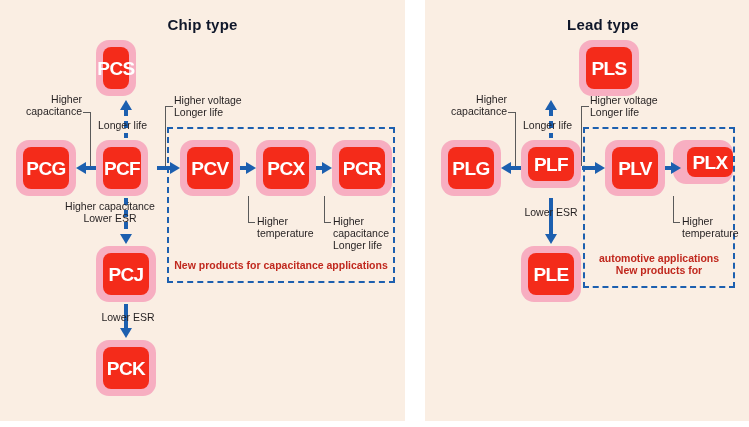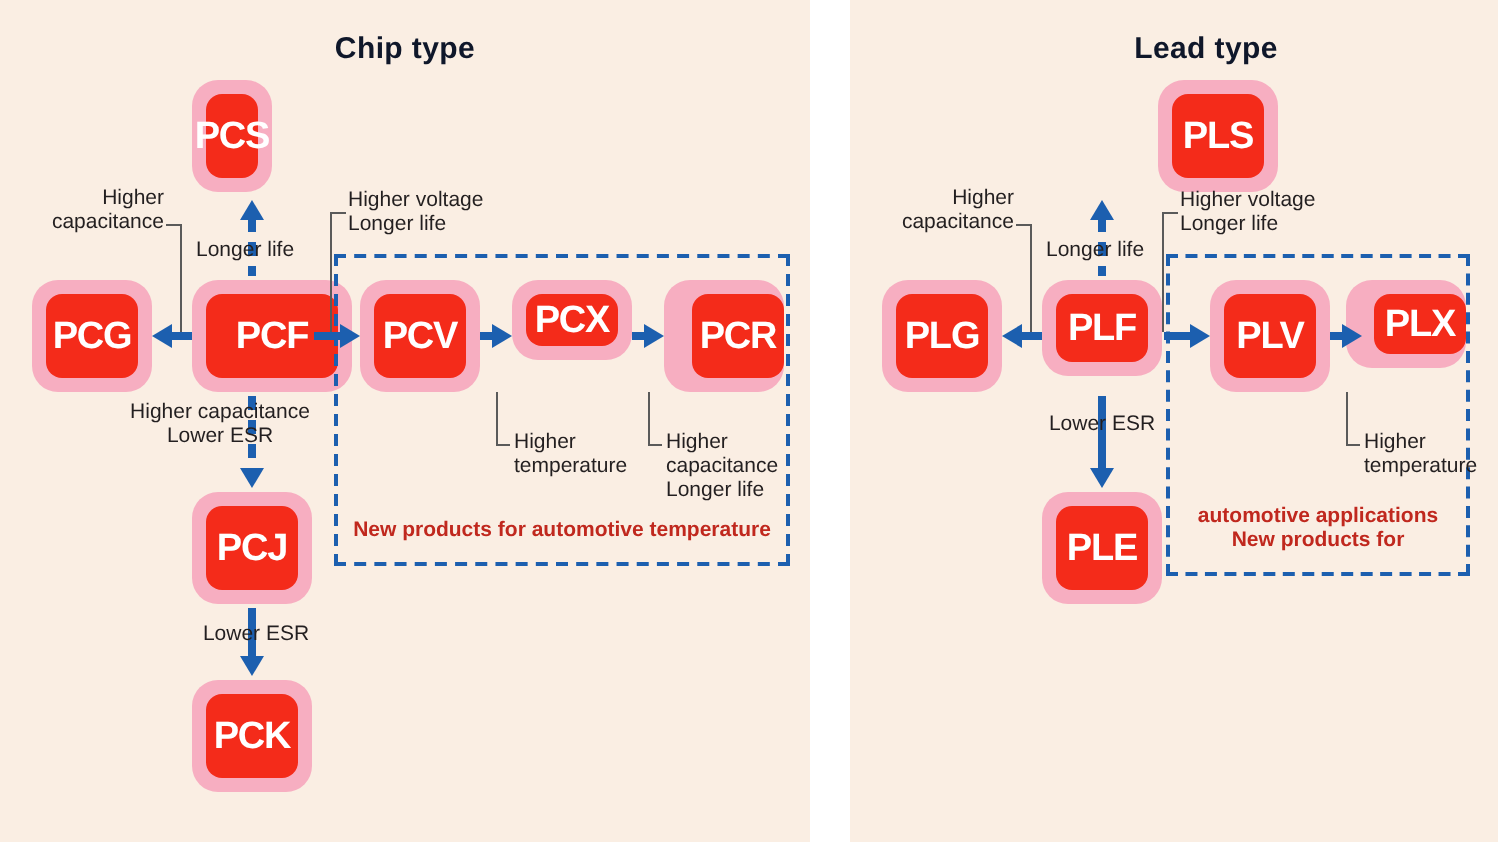--- a/index.html
+++ b/index.html
@@ -71,59 +71,59 @@
       <span class="lbl">PCS</span>
     </div>
   </div>
 
   <div class="pbox" style="left:16px;top:140px;width:60px;height:56px;">
     <div class="inner">
       <span class="lbl">PCG</span>
     </div>
   </div>
 
-  <div class="pbox" style="left:96px;top:140px;width:80px;height:56px;">
+  <div class="pbox" style="left:96px;top:140px;width:52px;height:56px;">
     <div class="inner">
       <span class="lbl">PCF</span>
     </div>
   </div>
 
   <div class="pbox" style="left:180px;top:140px;width:60px;height:56px;">
     <div class="inner">
       <span class="lbl">PCV</span>
     </div>
   </div>
 
-  <div class="pbox" style="left:256px;top:140px;width:60px;height:40px;">
+  <div class="pbox" style="left:256px;top:140px;width:60px;height:56px;">
     <div class="inner">
       <span class="lbl">PCX</span>
     </div>
   </div>
 
-  <div class="pbox" style="left:332px;top:140px;width:60px;height:56px;justify-content:flex-end;">
+  <div class="pbox" style="left:332px;top:140px;width:60px;height:56px;">
     <div class="inner">
       <span class="lbl">PCR</span>
     </div>
   </div>
 
   <div class="pbox" style="left:96px;top:246px;width:60px;height:56px;">
     <div class="inner">
       <span class="lbl">PCJ</span>
     </div>
   </div>
 
   <div class="pbox" style="left:96px;top:340px;width:60px;height:56px;">
     <div class="inner">
       <span class="lbl">PCK</span>
     </div>
   </div>
 
   <div class="dashgroup" style="left:167px;top:127px;width:228px;height:156px;"></div>
   <div class="dashlabel" style="left:167px;top:259px;width:228px;">
-    <div>New products for automotive temperature</div>
+    <div>New products for capacitance applications</div>
   </div>
 
   <div class="arrow up dash" style="left:112px;top:100px;width:28px;height:38px;">
     <div class="shaft"></div>
       <div class="head"></div>
   </div>
   <div class="arrow left" style="left:76px;top:160px;width:20px;height:16px;">
     <div class="shaft"></div>
       <div class="head"></div>
   </div>

